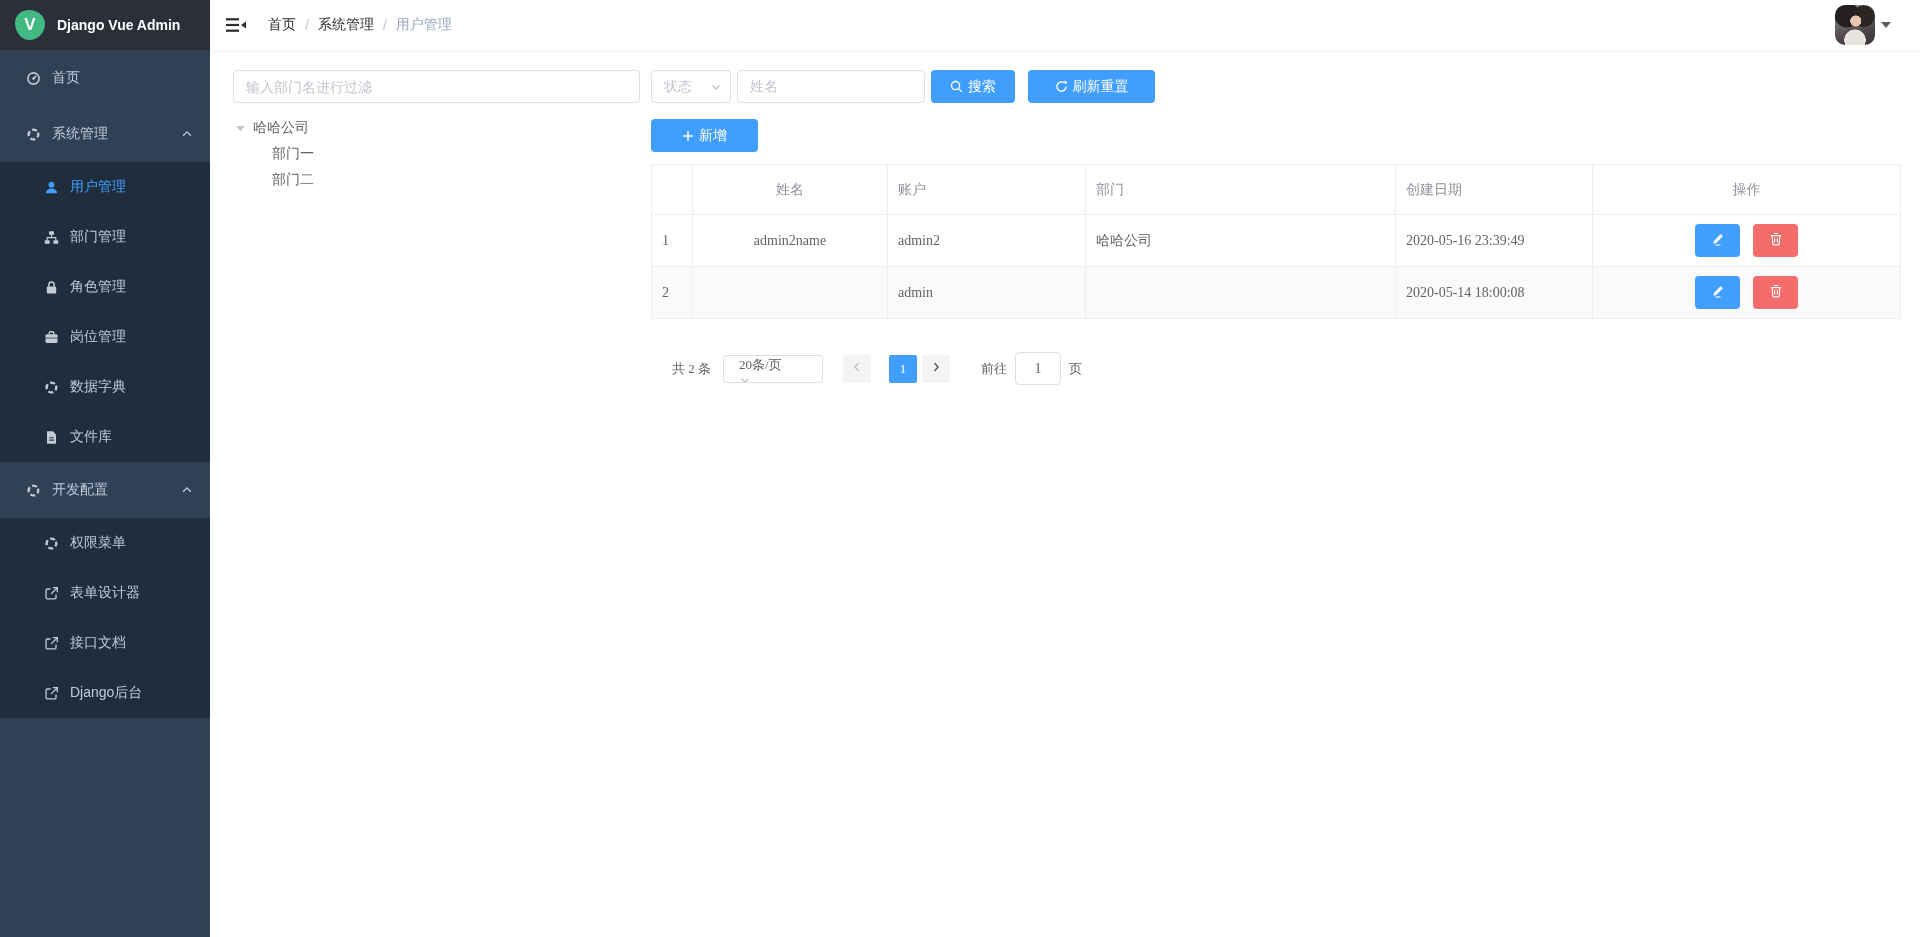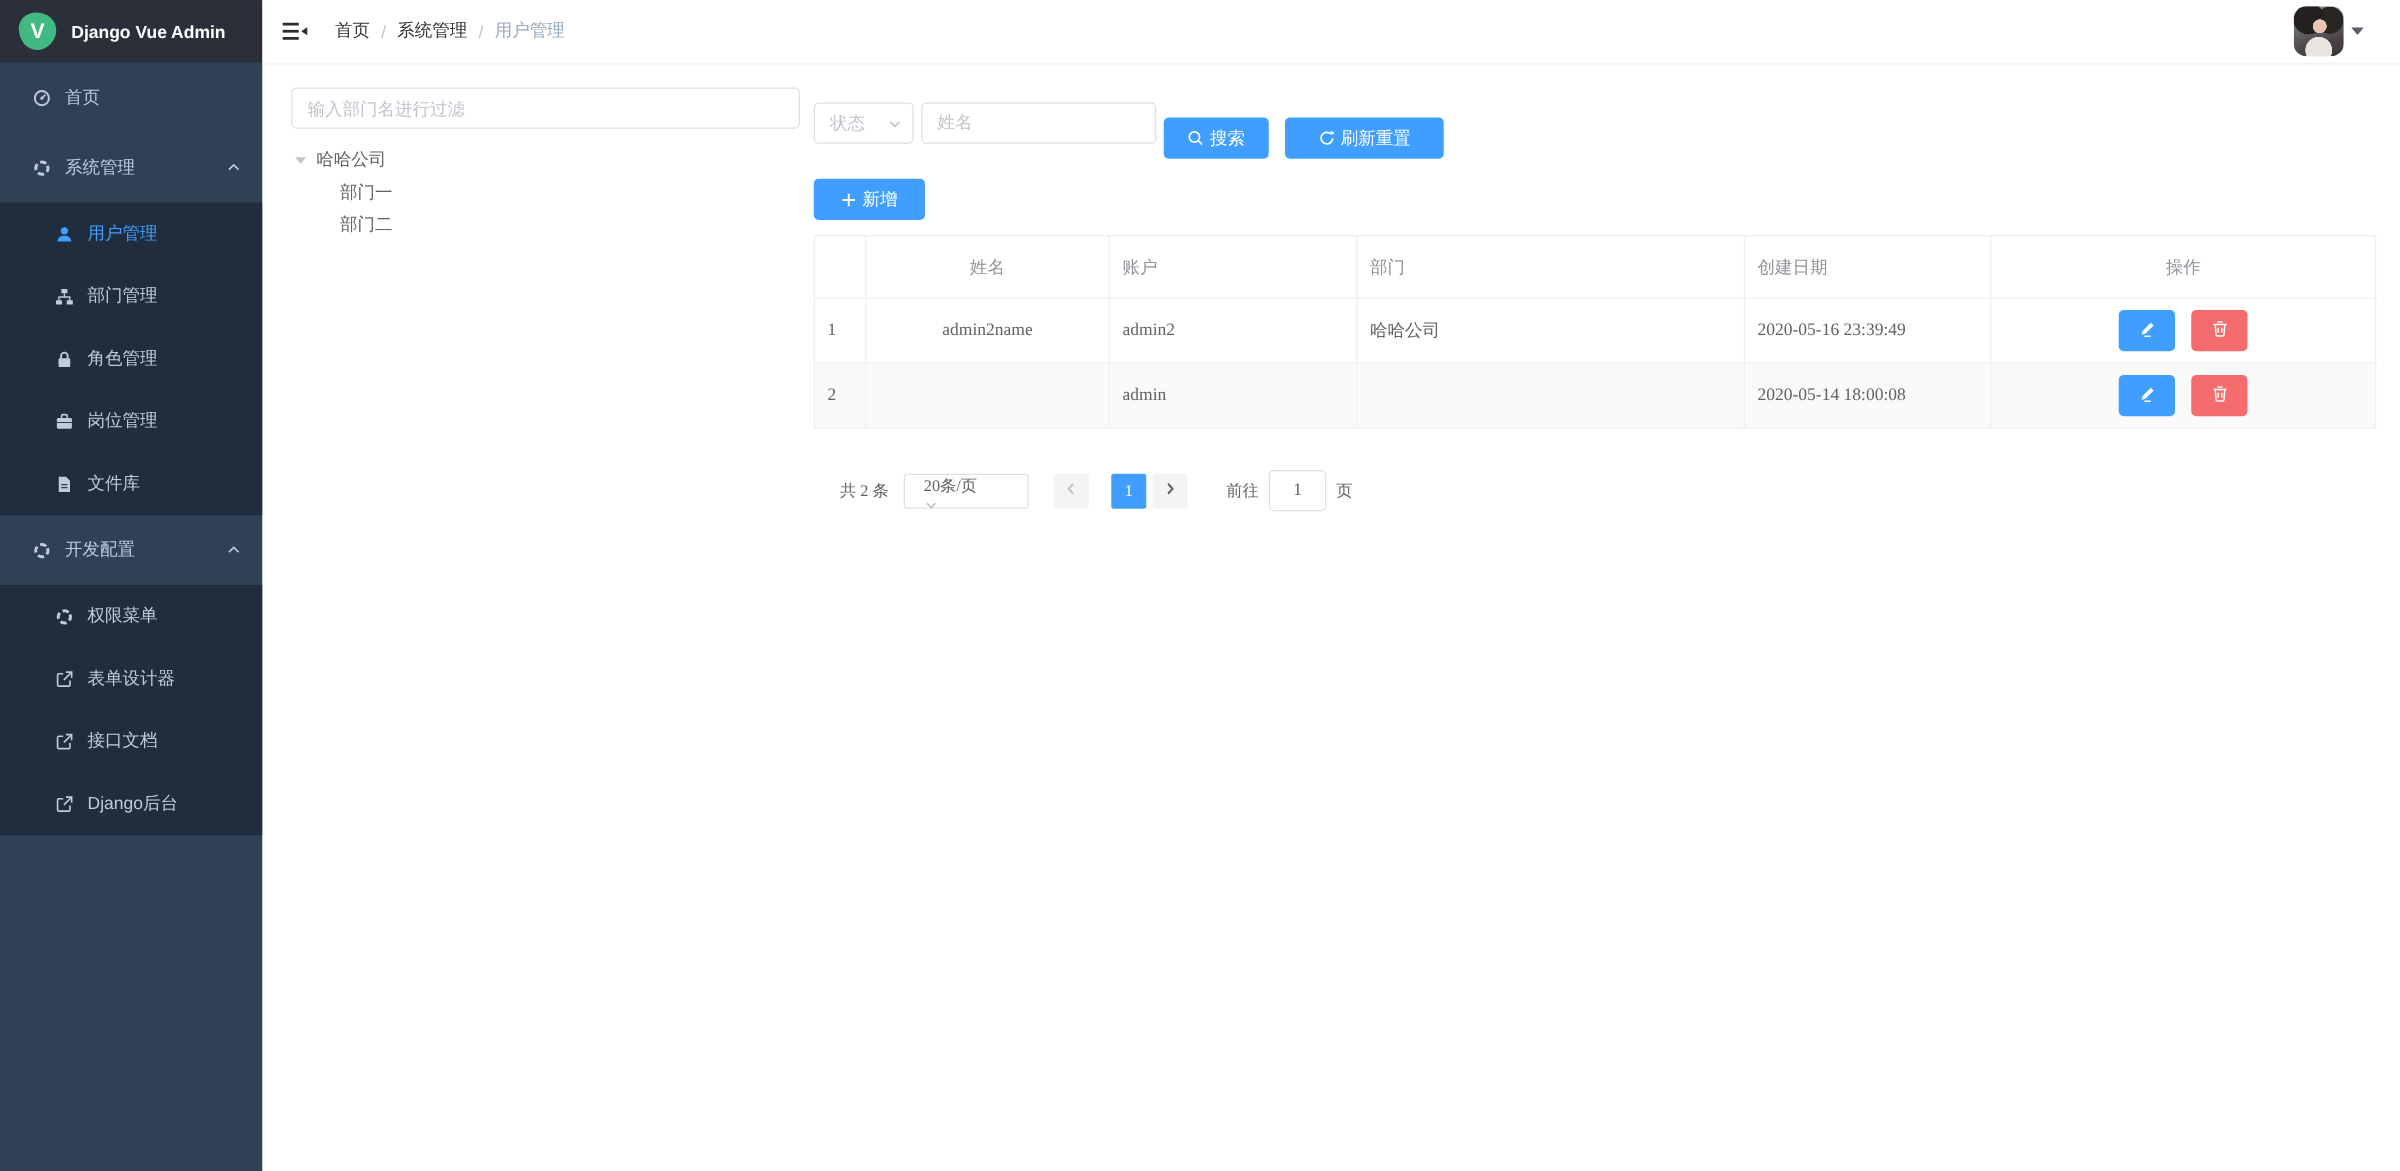--- a/index.html
+++ b/index.html
@@ -58,25 +58,25 @@
   .tree-node.child { padding-left:39px; }
 
   .filter-row { display:flex; align-items:center; }
   .select-box { width:80px; height:33px; border:1px solid #DCDFE6; border-radius:4px; display:flex; align-items:center;
     padding:0 8px 0 12px; margin-right:6px; cursor:pointer; background:#fff; }
   .select-box .sel-label { color:#C0C4CC; flex:1; }
   .select-box .sel-caret { color:#C0C4CC; display:inline-flex; }
   .name-input { width:188px; margin-right:3px; }
   .btn { border:none; border-radius:4px; height:33px; font-size:14px; cursor:pointer; display:inline-flex;
     align-items:center; justify-content:center; font-family:inherit; }
-  .btn-primary { background:#409EFF; color:#fff;margin-top:24px; }
+  .btn-primary { background:#409EFF; color:#fff; }
   .btn .bicon { display:inline-flex; margin-right:5px; }
   .search-btn { width:84px; margin-left:3px; }
   .reset-btn { width:127px; margin-left:13px; }
-  .add-btn { width:89px; margin-top:16px; }
+  .add-btn { width:107px; margin-top:16px; }
 
   
   table.grid { margin-top:12px; width:1249px; border-collapse:collapse; table-layout:fixed; border:1px solid #DFE6EC; }
   table.grid th, table.grid td { border:1px solid #EBEEF5; padding:0 10px; font-size:14px; overflow:hidden; white-space:nowrap; }
   table.grid th { height:50px; color:#909399; font-weight:400; text-align:left; background:#fff; }
   table.grid td { height:52px; color:#606266; }
   table.grid .c-center { text-align:center; }
   table.grid tr.striped td { background:#FAFAFA; }
   .op-btn { width:45px; height:33px; border:none; border-radius:4px; cursor:pointer; color:#fff;
     display:inline-flex; align-items:center; justify-content:center; vertical-align:middle; }
@@ -167,20 +167,28 @@
           </div>
           <div class="menu-item sub">
             <span class="mi-icon">
               <svg viewBox="0 0 16 16">
                 <rect x="1.6" y="4.6" width="12.8" height="9.2" rx="1.2" fill="currentColor"></rect>
                 <path d="M5.6 4.4V3c0-.7.5-1.2 1.2-1.2h2.4c.7 0 1.2.5 1.2 1.2v1.4" fill="none" stroke="currentColor" stroke-width="1.5"></path>
                 <line x1="1.6" y1="8.6" x2="14.4" y2="8.6" stroke="#304156" stroke-width=".9"></line>
               </svg>
             </span>
             <span class="mi-label">岗位管理</span>
+          </div>
+          <div class="menu-item sub">
+            <span class="mi-icon">
+              <svg viewBox="0 0 16 16">
+                <circle cx="8" cy="8" r="5.2" fill="none" stroke="currentColor" stroke-width="2.5" stroke-dasharray="5.2 2.97" transform="rotate(-23 8 8)"></circle>
+              </svg>
+            </span>
+            <span class="mi-label">数据字典</span>
           </div>
           <div class="menu-item sub">
             <span class="mi-icon">
               <svg viewBox="0 0 16 16">
                 <path d="M3.2 1.4h6.2l3.4 3.4v9.8H3.2z" fill="currentColor"></path>
                 <path d="M5.4 8.2h5.2M5.4 10.8h5.2" stroke="#2b3a4d" stroke-width="1.1"></path>
               </svg>
             </span>
             <span class="mi-label">文件库</span>
           </div>

